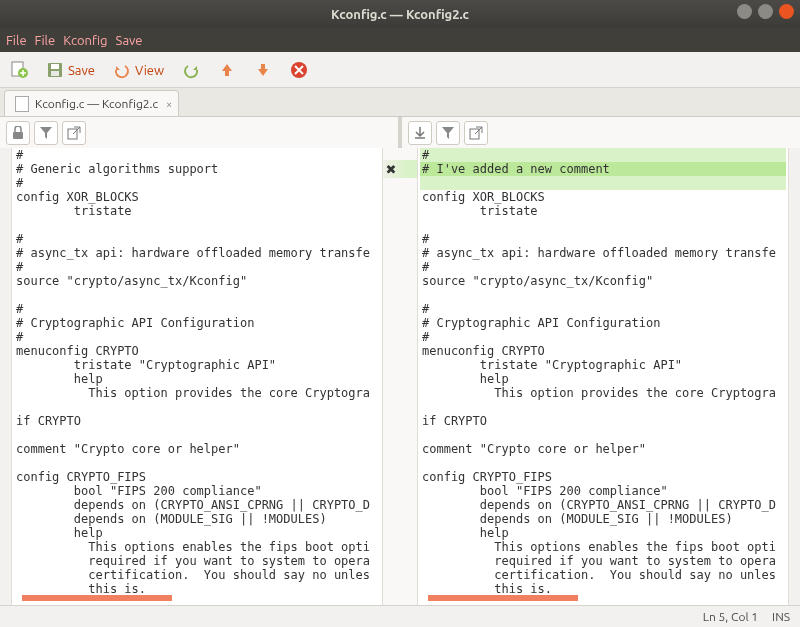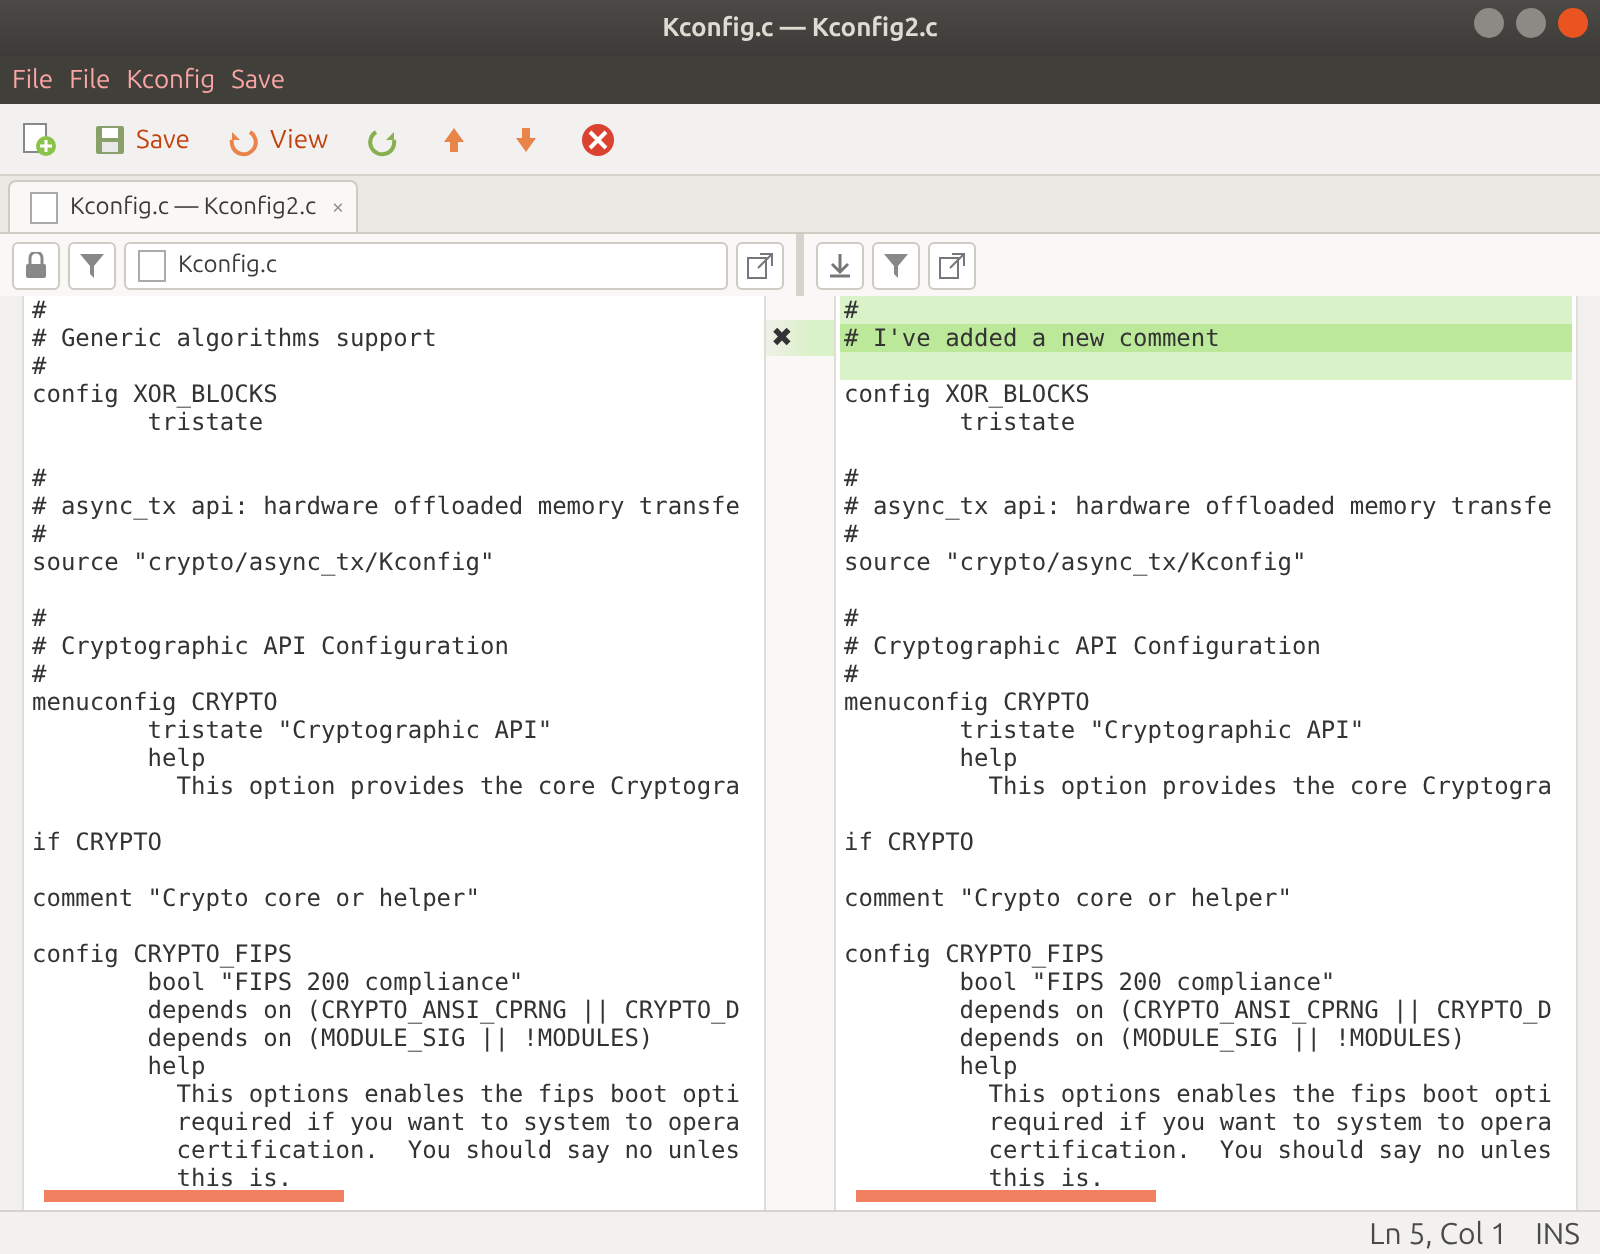--- a/index.html
+++ b/index.html
@@ -49,21 +49,21 @@
   .link-band { position: absolute; left: 0; right: 0; top: 12px; height: 18px; background: linear-gradient(to right, #f0f0e8 0%, #d9f2c7 70%); }
 
   
   .leftstrip { width: 12px; background: #f2f1f0; border-right: 1px solid #e0ddd6; position: relative; }
   .leftstrip .hashcol { position: absolute; left: 2px; right: 2px; top: 0; font-family: monospace; font-size: 12px; line-height: 14px; color: #555; }
 
   
   .orange-bar { position: absolute; bottom: 4px; left: 10px; width: 150px; height: 6px; background: #f08060; }
 
   
-  .statusbar { height: 22px; background: #f2f1f0; border-top: 1px solid #d6d3cd; display: flex; align-items: center; justify-content: flex-end; padding: 0 10px; font-size: 15px; gap: 14px; color: #4a4a48;}
+  .statusbar { height: 22px; background: #f2f1f0; border-top: 1px solid #d6d3cd; display: flex; align-items: center; justify-content: flex-end; padding: 0 10px; font-size: 12px; gap: 14px; color: #4a4a48;}
 </style>
 </head>
 <body>
 
 <div class="titlebar">
   <span>Kconfig.c — Kconfig2.c</span>
   <div class="window-controls">
     <span class="wc min"></span>
     <span class="wc max"></span>
     <span class="wc close"></span>
@@ -152,24 +152,20 @@
       <svg width="12" height="14">
           <rect x="1" y="6" width="10" height="7" fill="#888" rx="1"></rect>
           <path d="M3 6 V3 a3 3 0 0 1 6 0 V6" fill="none" stroke="#888" stroke-width="1.5"></path>
         </svg>
     </span>
     <span class="fh-btn">
       <svg width="12" height="12">
           <path d="M0 0 H12 L7 6 V12 L5 10 V6 Z" fill="#888"></path>
         </svg>
     </span>
-    <div class="fh-path">
-      <span class="file-icon"></span>
-      <span>Kconfig.c</span>
-    </div>
     <span class="fh-btn">
       <svg width="14" height="14">
           <rect x="1" y="3" width="9" height="10" fill="none" stroke="#777"></rect>
           <path d="M7 1 H13 V7" fill="none" stroke="#777"></path>
           <path d="M13 1 L6 8" stroke="#777"></path>
         </svg>
     </span>
   </div>
   <div class="fh-sep"></div>
   <div class="fh-pane">

